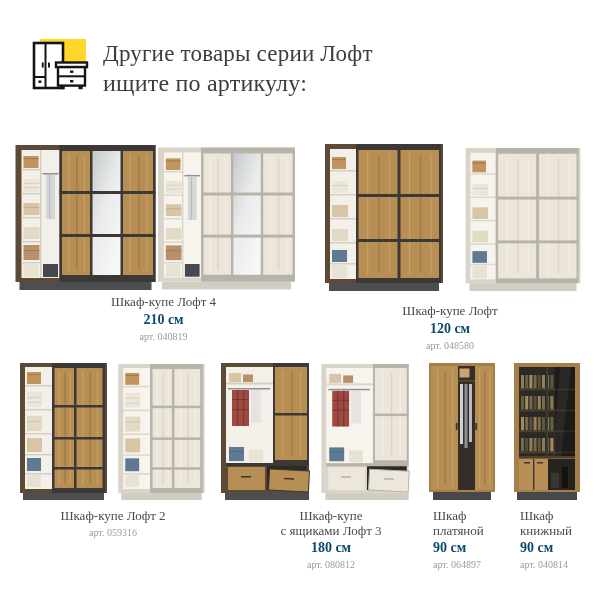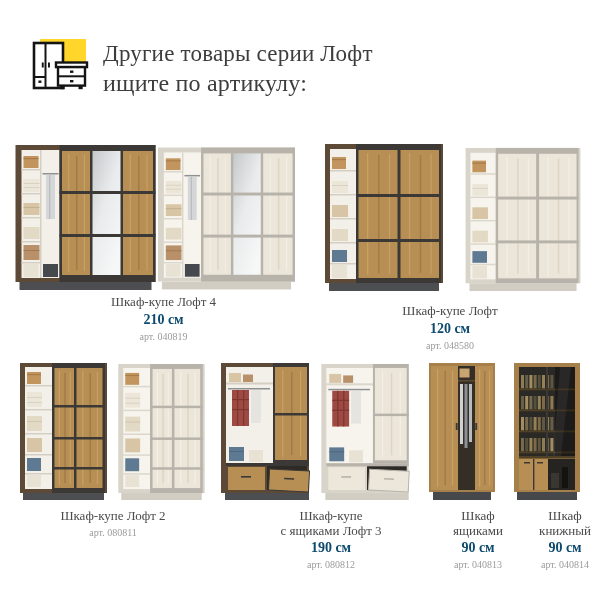--- a/index.html
+++ b/index.html
@@ -5,21 +5,21 @@
   html,body{margin:0;padding:0;background:#fff;}
   .page{position:relative;width:600px;height:600px;background:#ffffff;overflow:hidden;
         font-family:Liberation Serif, serif;}
   .header-icon{position:absolute;left:31px;top:36px;width:58px;height:57px;}
   .title{position:absolute;left:103px;top:41px;font-size:23px;font-weight:500;
          color:#3d3d3d;letter-spacing:.2px;white-space:nowrap;}
   .subtitle{position:absolute;left:103px;top:70px;font-size:24px;font-weight:400;
             color:#3d3d3d;letter-spacing:.2px;white-space:nowrap;}
   svg.wimg{position:absolute;display:block;}
   .plabel{position:absolute;text-align:center;}
-  .plabel.left{text-align:center;}
+  .plabel.left{text-align:left;}
   .p-name{font-size:13px;line-height:14.5px;color:#4a4a4a;}
   .p-size{font-size:14px;line-height:16px;font-weight:700;color:#0c4a6e;margin-top:2px;}
   .p-art{font-size:10px;line-height:13px;color:#9b9b9b;margin-top:2px;}
   
 </style>
 </head>
 <body>
 
 <div class="page">
 
@@ -394,33 +394,33 @@
       <rect x="20" y="98" width="1.4" height="31" fill="#3b3835"></rect>
       <rect x="11" y="101" width="6" height="1.5" fill="#3b3835"></rect>
       <rect x="24" y="101" width="6" height="1.5" fill="#3b3835"></rect>
       <rect x="35" y="98" width="27" height="31" fill="#262420"></rect>
       <rect x="38" y="112" width="8" height="15" fill="#3a3632"></rect>
       <rect x="49" y="106" width="6" height="21" fill="#15130f"></rect>
     </svg>
 
   <div class="plabel" style="left:13px;top:509px;width:200px">
     <div class="p-name">Шкаф-купе Лофт 2</div>
-    <div class="p-art">арт. 080811</div>
+    <div class="p-art">арт. 059316</div>
   </div>
   <div class="plabel" style="left:231px;top:509px;width:200px">
     <div class="p-name">Шкаф-купе</div>
     <div class="p-name">с ящиками Лофт 3</div>
-    <div class="p-size">190 см</div>
+    <div class="p-size">180 см</div>
     <div class="p-art">арт. 080812</div>
   </div>
   <div class="plabel left" style="left:433px;top:509px;width:90px">
     <div class="p-name">Шкаф</div>
-    <div class="p-name">ящиками</div>
+    <div class="p-name">платяной</div>
     <div class="p-size">90 см</div>
-    <div class="p-art">арт. 040813</div>
+    <div class="p-art">арт. 064897</div>
   </div>
   <div class="plabel left" style="left:520px;top:509px;width:90px">
     <div class="p-name">Шкаф</div>
     <div class="p-name">книжный</div>
     <div class="p-size">90 см</div>
     <div class="p-art">арт. 040814</div>
   </div>
 
 </div>
 

